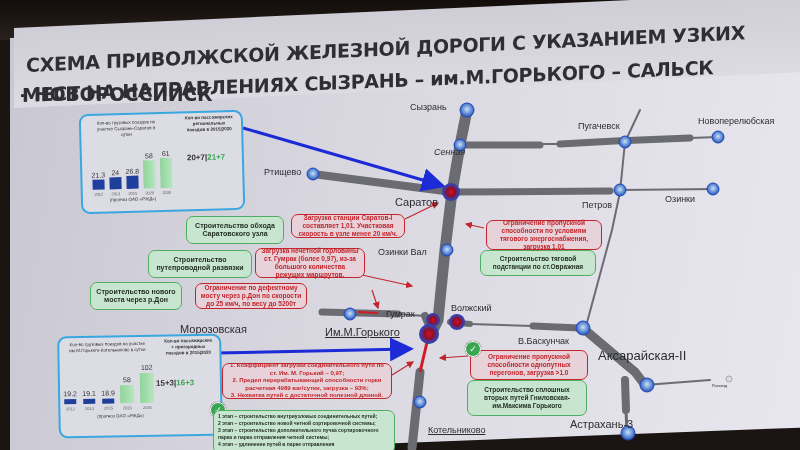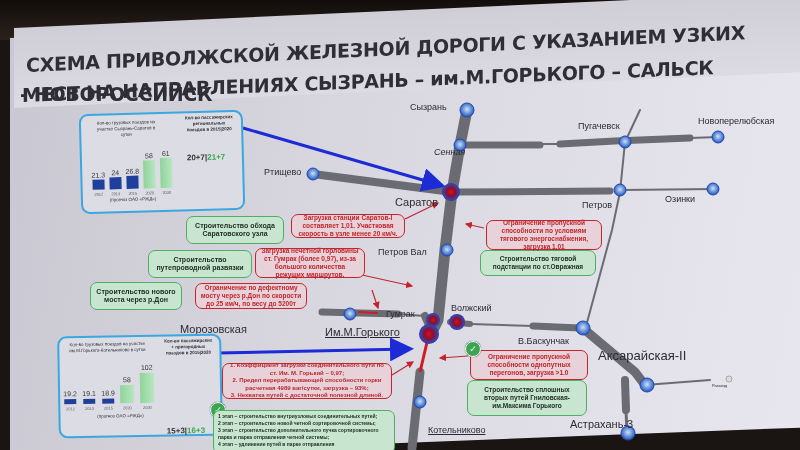--- a/index.html
+++ b/index.html
@@ -127,21 +127,21 @@
 </svg>
 
 <div class="lbl" style="left:410px;top:102px;">Сызрань</div>
 <div class="lbl" style="left:434px;top:147px;font-style:italic;">Сенная</div>
 <div class="lbl" style="left:264px;top:167px;">Ртищево</div>
 <div class="lbl mid" style="left:395px;top:196px;">Саратов</div>
 <div class="lbl" style="left:578px;top:121px;">Пугачевск</div>
 <div class="lbl" style="left:698px;top:116px;">Новоперелюбская</div>
 <div class="lbl" style="left:582px;top:200px;">Петров</div>
 <div class="lbl" style="left:665px;top:194px;">Озинки</div>
-<div class="lbl" style="left:378px;top:247px;">Петров Вал</div>
+<div class="lbl" style="left:378px;top:247px;">Озинки Вал</div>
 <div class="lbl" style="left:386px;top:309px;">Гумрак</div>
 <div class="lbl" style="left:451px;top:303px;">Волжский</div>
 <div class="lbl mid" style="left:180px;top:323px;">Морозовская</div>
 <div class="lbl mid" style="left:325px;top:326px;text-decoration:underline;">Им.М.Горького</div>
 <div class="lbl" style="left:518px;top:336px;text-align:center;">В.Баскунчак</div>
 <div class="lbl big" style="left:598px;top:348px;">Аксарайская-II</div>
 <div class="lbl" style="left:712px;top:383px;font-size:4px;">Разъезд</div>
 <div class="lbl mid" style="left:570px;top:418px;">Астрахань-3</div>
 <div class="lbl" style="left:428px;top:425px;text-decoration:underline;">Котельниково</div>
 
@@ -183,21 +183,21 @@
     <div class="val" style="left:53px;bottom:20px;">58</div>
     <div class="val" style="left:73px;bottom:32px;">102</div>
     <div class="yr" style="left:-4px;bottom:-7px;">2012</div>
     <div class="yr" style="left:15px;bottom:-7px;">2013</div>
     <div class="yr" style="left:34px;bottom:-7px;">2015</div>
     <div class="yr" style="left:53px;bottom:-7px;">2020</div>
     <div class="yr" style="left:73px;bottom:-7px;">2030</div>
   </div>
   <div class="ctitle" style="left:30px;top:76px;width:60px;">(прогноз ОАО «РЖД»)</div>
   <div class="ctitle" style="left:104px;top:2px;width:50px;font-weight:bold;">Кол-во пассажирских + пригородных поездов в 2015|2020</div>
-  <div class="pax" style="left:106px;top:42px;margin-top:48px;"><span>15+3</span>|<span class="g">16+3</span></div>
+  <div class="pax" style="left:96px;top:42px;"><span>15+3</span>|<span class="g">16+3</span></div>
 </div>
 
 <div class="box green" style="left:186px;top:216px;width:98px;height:28px;font-size:7px;">Строительство обхода Саратовского узла</div>
 <div class="box green" style="left:148px;top:250px;width:104px;height:28px;font-size:7px;">Строительство путепроводной развязки</div>
 <div class="box green" style="left:90px;top:282px;width:92px;height:28px;font-size:7px;">Строительство нового моста через р.Дон</div>
 <div class="box green" style="left:480px;top:250px;width:116px;height:26px;">Строительство тяговой подстанции по ст.Овражная</div>
 <div class="box green" style="left:467px;top:380px;width:120px;height:36px;">Строительство сплошных вторых путей Гниловская-им.Максима Горького</div>
 
 <div class="box red" style="left:291px;top:214px;width:114px;height:24px;">Загрузка станции Саратов-I составляет 1,01. Участковая скорость в узле менее 20 км/ч.</div>
 <div class="box red" style="left:255px;top:248px;width:110px;height:30px;">Загрузка нечетной горловины ст. Гумрак (более 0,97), из-за большого количества режущих маршрутов.</div>

